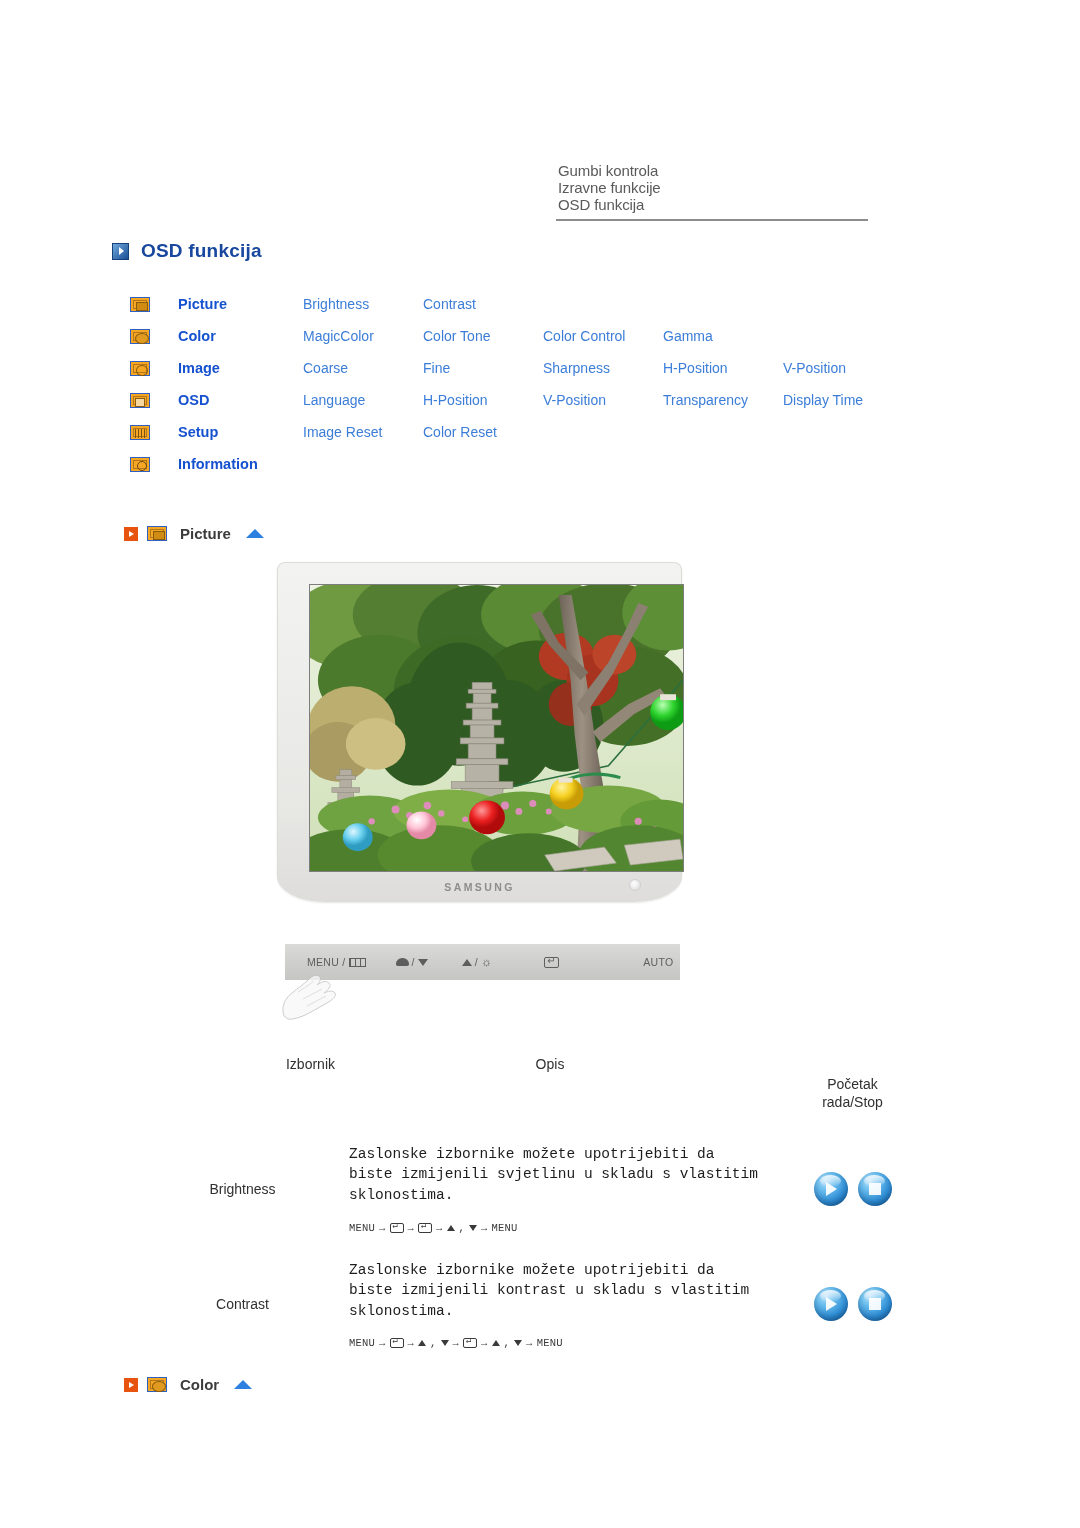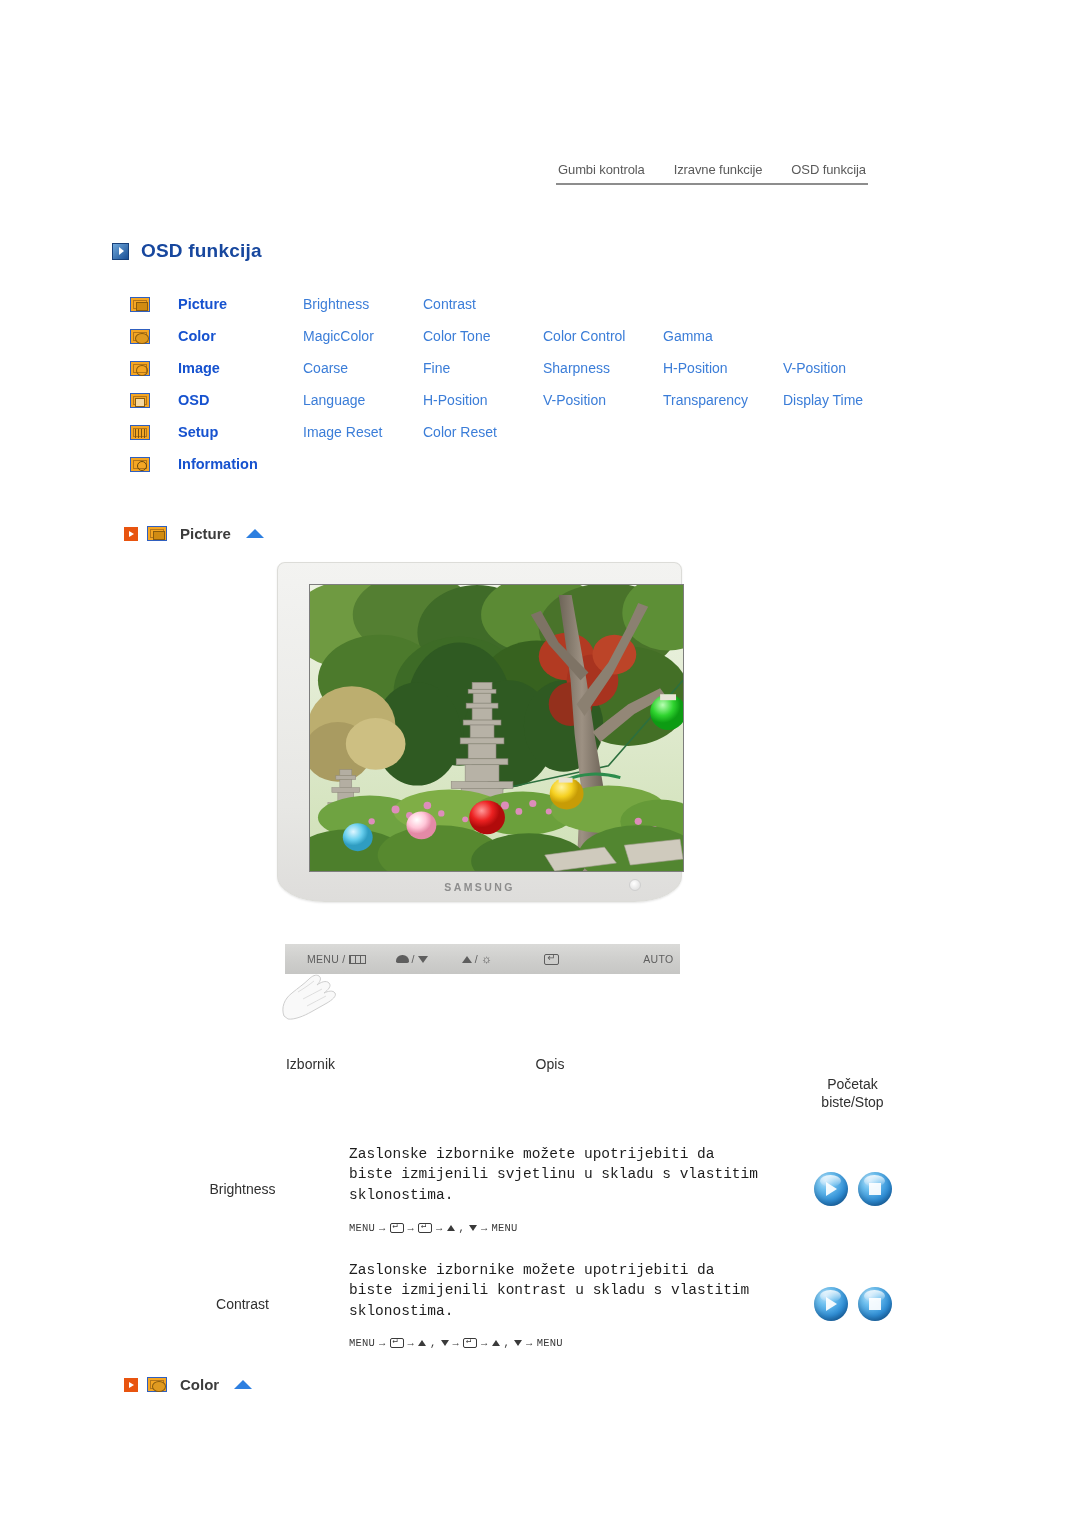--- a/index.html
+++ b/index.html
@@ -19,24 +19,25 @@
     position: absolute;
     left: 556px;
     top: 162px;
     width: 312px;
     text-align: center;
   }
   .topnav-items {
     display: flex;
     justify-content: space-between;
     align-items: baseline;
-    font-size: 13px;
+    font-size: 15px;
     color: #5a5a5a;
     letter-spacing: -0.1px;
     padding: 0 2px 6px 2px;
+    flex-direction: column;
   }
   .topnav-items span { white-space: nowrap; }
   .topnav-rule {
     height: 2px;
     background: #8d8d8d;
     width: 100%;
   }
 
   
   .page-title {
@@ -214,21 +215,21 @@
     border: 1px solid #cfcfcf;
     background: radial-gradient(circle at 40% 35%, #ffffff, #d8d8d8);
   }
 
   
   .ctrl-bar {
     position: absolute;
     left: 285px;
     top: 944px;
     width: 395px;
-    height: 30px;
+    height: 36px;
     background: linear-gradient(180deg,#dadad8 0%, #cfcfcd 50%, #c6c6c4 100%);
     display: flex;
     align-items: center;
     font-size: 10.5px;
     color: #5e5e5e;
     letter-spacing: .3px;
   }
   .ctrl-item { display:flex; align-items:center; gap:3px; white-space:nowrap; }
   .c1 { margin-left: 22px; }
   .c2 { margin-left: 30px; }
@@ -633,21 +634,21 @@
   <path d="M29 38 C35 35 42 31 48 28" stroke="#cfcfcf" stroke-width="0.9" fill="none"></path>
 </svg>
 
 <div class="desc-table">
 
   <div class="dt-head">
     <div class="dt-c1">Izbornik</div>
     <div class="dt-c2">Opis</div>
     <div class="dt-c3">
       <div>Početak</div>
-      <div>biste/Stop</div>
+      <div>rada/Stop</div>
     </div>
   </div>
 
   <div class="dt-row">
     <div class="dt-menu">Brightness</div>
     <div class="dt-desc">
       <p>Zaslonske izbornike možete upotrijebiti da biste izmijenili svjetlinu u skladu s vlastitim sklonostima.</p>
       <div class="keyseq">
         <span>MENU</span>
         <span>→</span>

